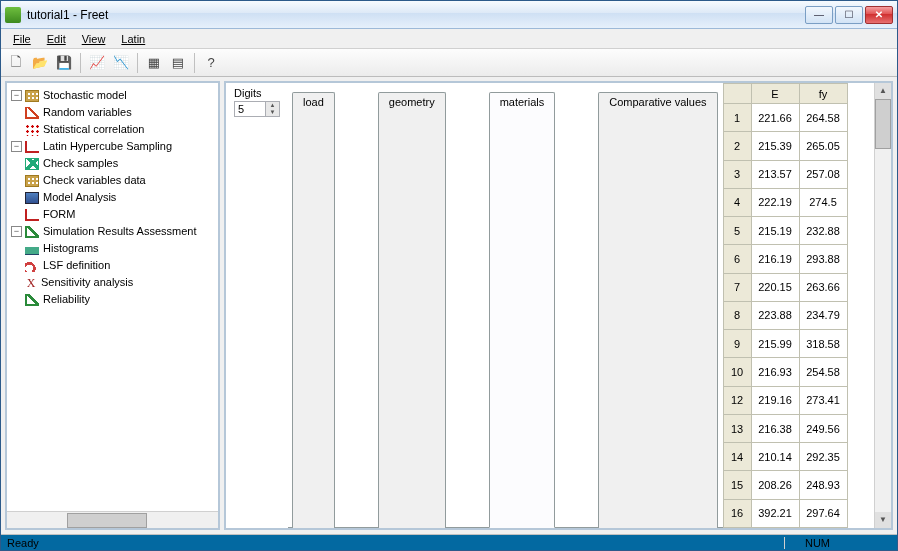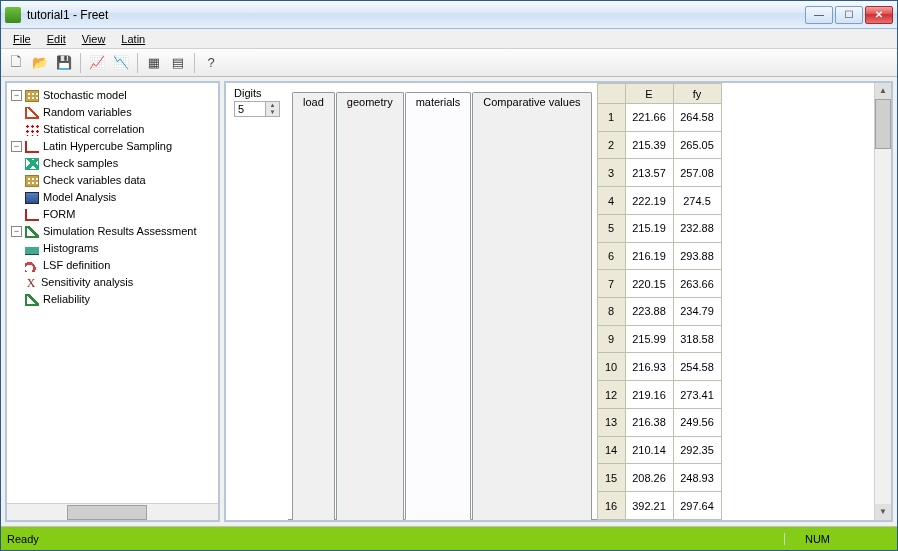--- a/index.html
+++ b/index.html
@@ -39,35 +39,35 @@
 .ic-rel { border-left:2px solid #2a8a3a; border-bottom:2px solid #2a8a3a; background: linear-gradient(45deg,transparent 40%,#2a8a3a 40% 55%,transparent 55%); }
 .leftscroll { height: 17px; background: #f0f0f0; border-top: 1px solid #d0d0d0; display:flex; align-items:center; }
 .leftscroll .thumb { height: 15px; width: 80px; background: #cfcfcf; border: 1px solid #a0a0a0; margin-left: 60px; }
 .right { flex: 1; background: #fff; border: 2px solid #b5c7d8; margin: 4px 4px 4px 2px; display: flex; flex-direction: row; overflow: hidden; }
 .digits { padding: 4px 8px 2px 8px; }
 .digits label { display:block; margin-bottom:2px; }
 .spin { display:inline-flex; border:1px solid #abadb3; }
 .spin input { width: 30px; border: none; padding: 1px 3px; font-size:11px; }
 .spin .arrows { width: 14px; display:flex; flex-direction:column; }
 .spin .arrows span { flex:1; background:#e8e8e8; border-left:1px solid #abadb3; text-align:center; font-size:6px; line-height:7px; color:#555; }
-.tabs { display:flex; padding: 2px 4px 0 4px; border-bottom:1px solid #919b9c; margin-top:6px; }
+.tabs { display:flex; padding: 2px 4px 0 4px; border-bottom:1px solid #919b9c; margin-top:6px;gap:42px; }
 .tab { padding: 3px 10px 2px 10px; border:1px solid #919b9c; border-bottom:none; background:#f0f0f0; margin-right:1px; position:relative; top:1px; border-radius:2px 2px 0 0; }
 .tab.active { background:#fcfcfe; border-bottom:1px solid #fcfcfe; z-index:2; }
 .tablepane { flex:1; display:flex; overflow:hidden; position:relative; }
 .grid { border-collapse:collapse; margin:0; }
 .grid th, .grid td { border:1px solid #c0c0b0; text-align:center; font-size:11px; padding: 2px 4px; height:20px; }
 .grid th { background:#ece9d8; font-weight:normal; width:48px; }
 .grid td { background:#fff; width:48px; }
 .grid td.rh { background:#ece9d8; width:28px; }
 .grid th.corner { background:#ece9d8; width:28px; }
 .vscroll { position:absolute; right:0; top:0; bottom:0; width:17px; background:#f0f0f0; border-left:1px solid #d0d0d0; }
 .vscroll .up, .vscroll .dn { height:16px; background:#e0e0e0; text-align:center; font-size:8px; line-height:16px; color:#555;}
 .vscroll .track { position:absolute; top:16px; bottom:16px; left:0; right:0; }
 .vscroll .thumb { position:absolute; top:0; left:0; right:0; height:50px; background:#cfcfcf; border:1px solid #a0a0a0; }
-.statusbar { height: 24px; background:#84cc16; border-top:1px solid #c0c0c0; display:flex; align-items:center; padding:0 6px; font-size:11px; }
+.statusbar { height: 16px; background:#0369a1; border-top:1px solid #c0c0c0; display:flex; align-items:center; padding:0 6px; font-size:11px; }
 .statusbar .spacer { flex:1; }
 .statusbar .cell { padding: 0 20px; border-left:1px solid #d0d0d0; }
 </style>
 </head>
 <body>
 
 <div class="window">
   <div class="titlebar">
     <span class="appicon"></span>
     <span class="title">tutorial1 - Freet</span>

